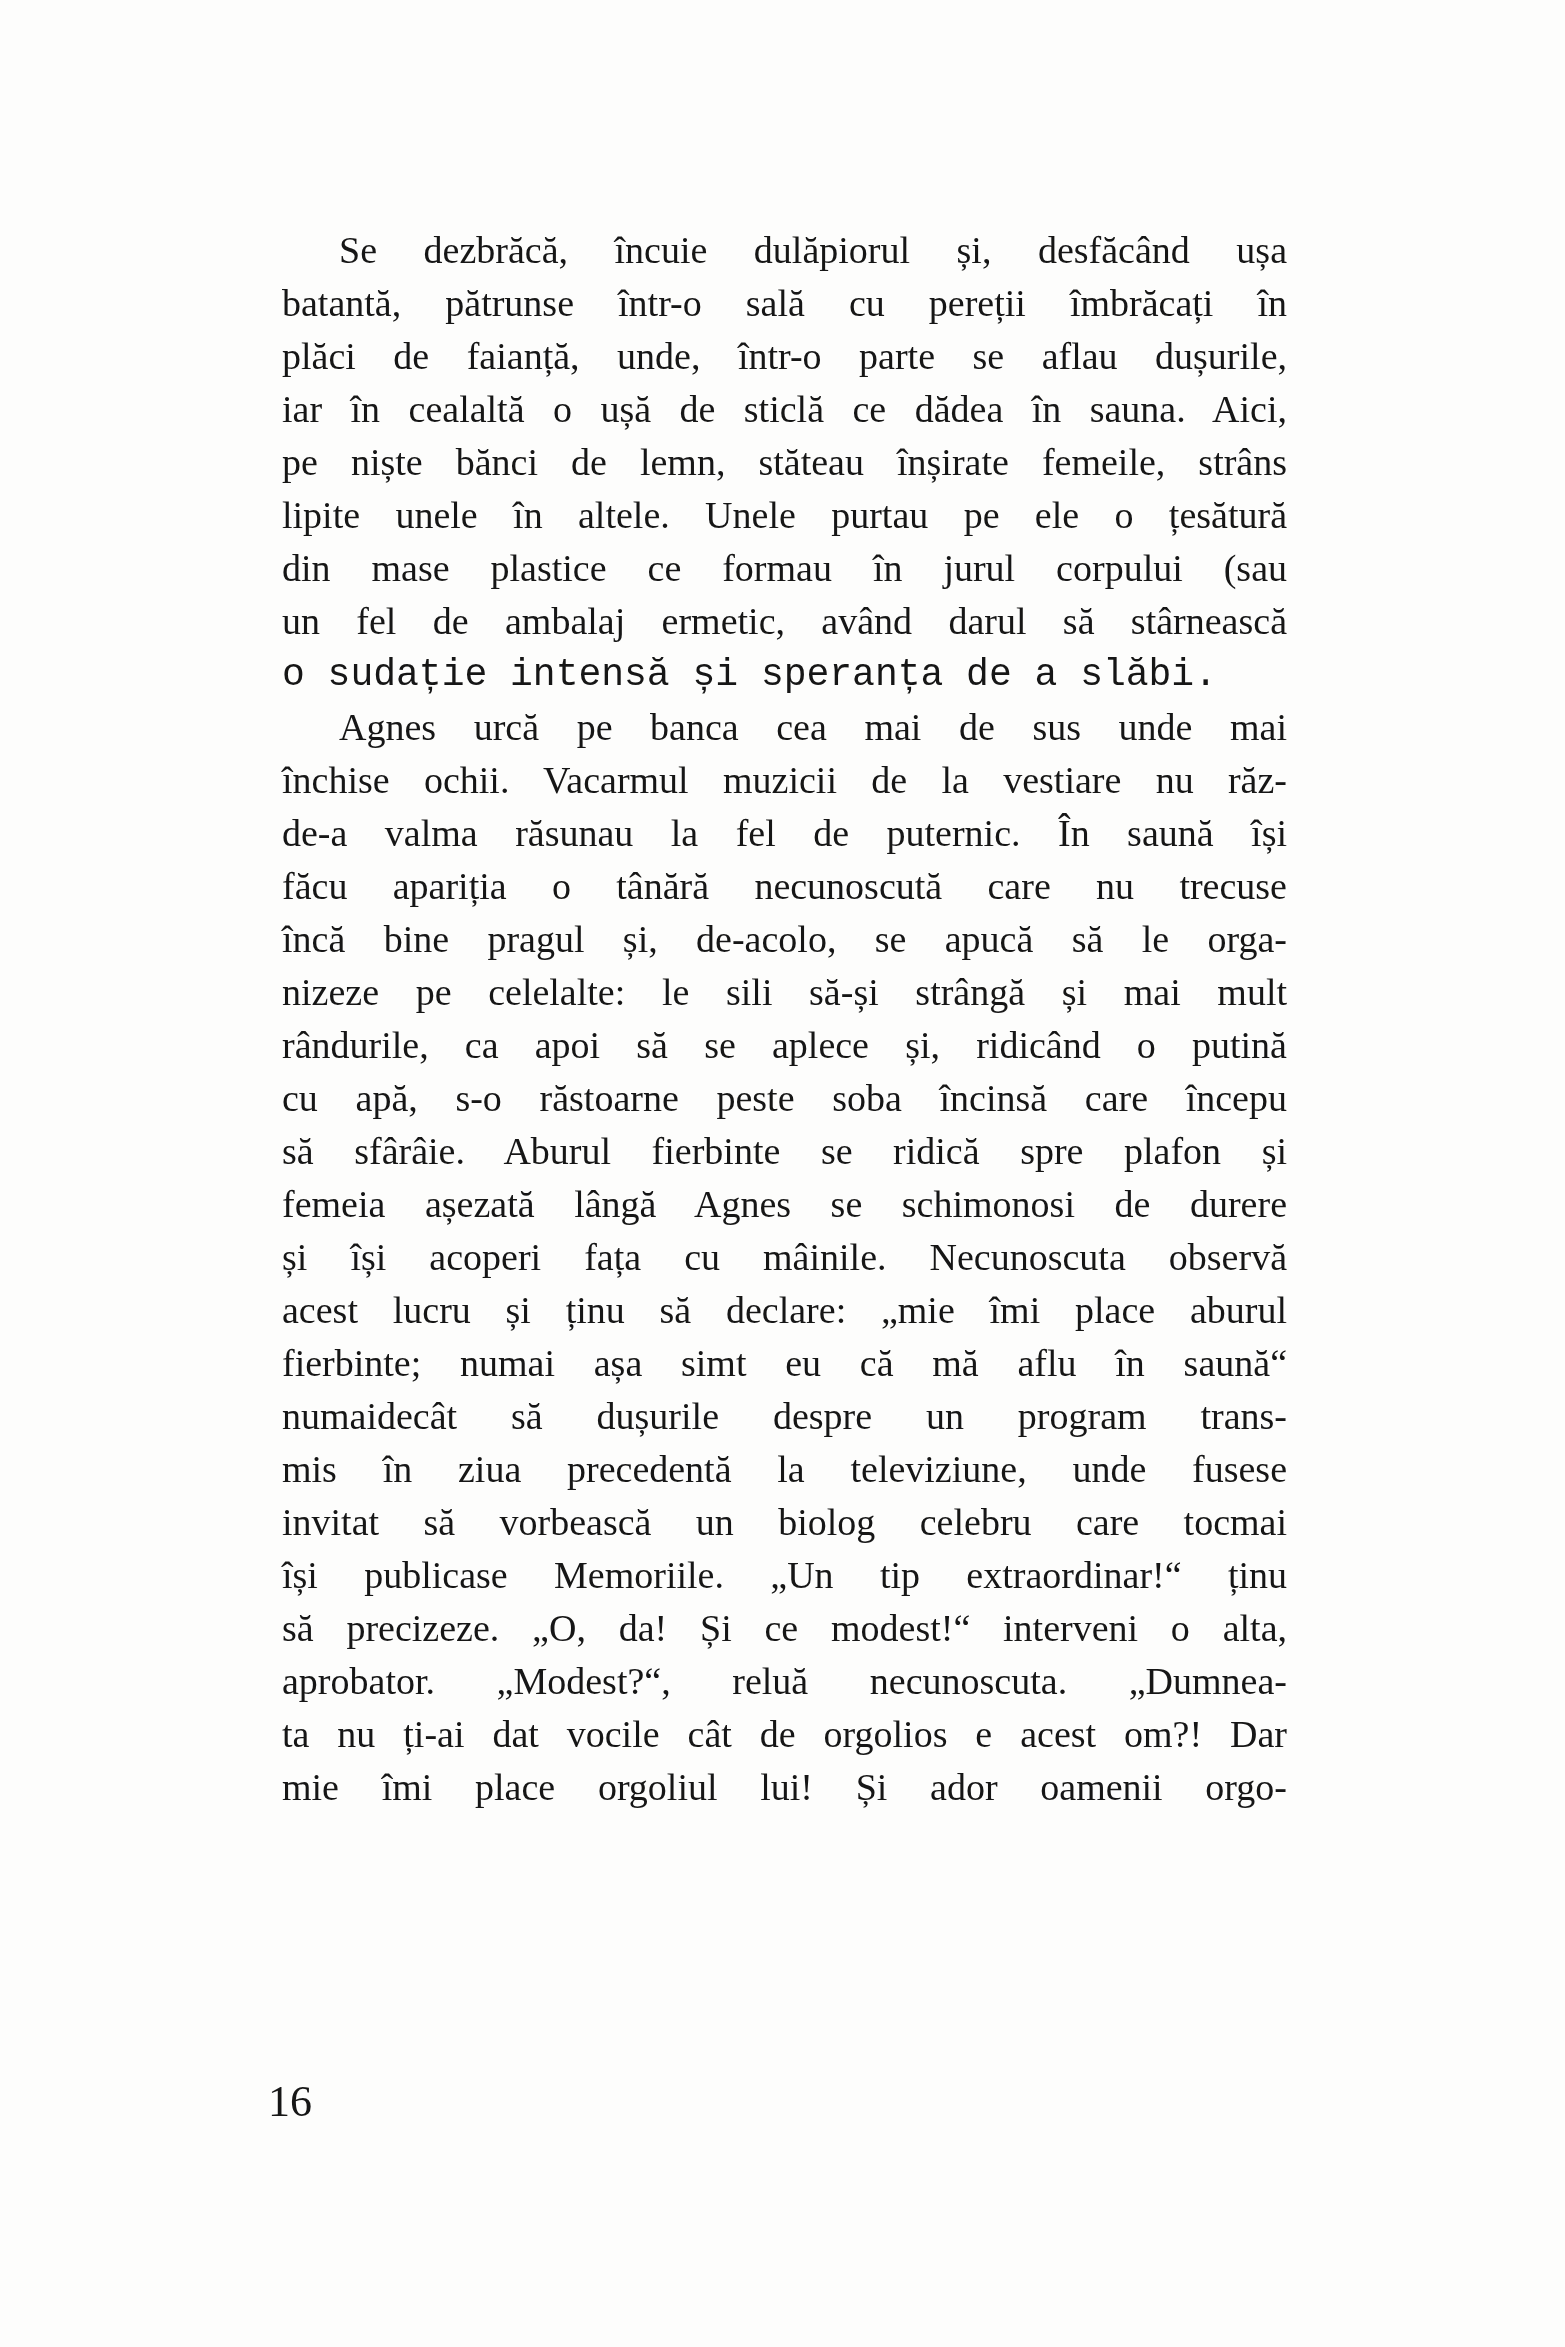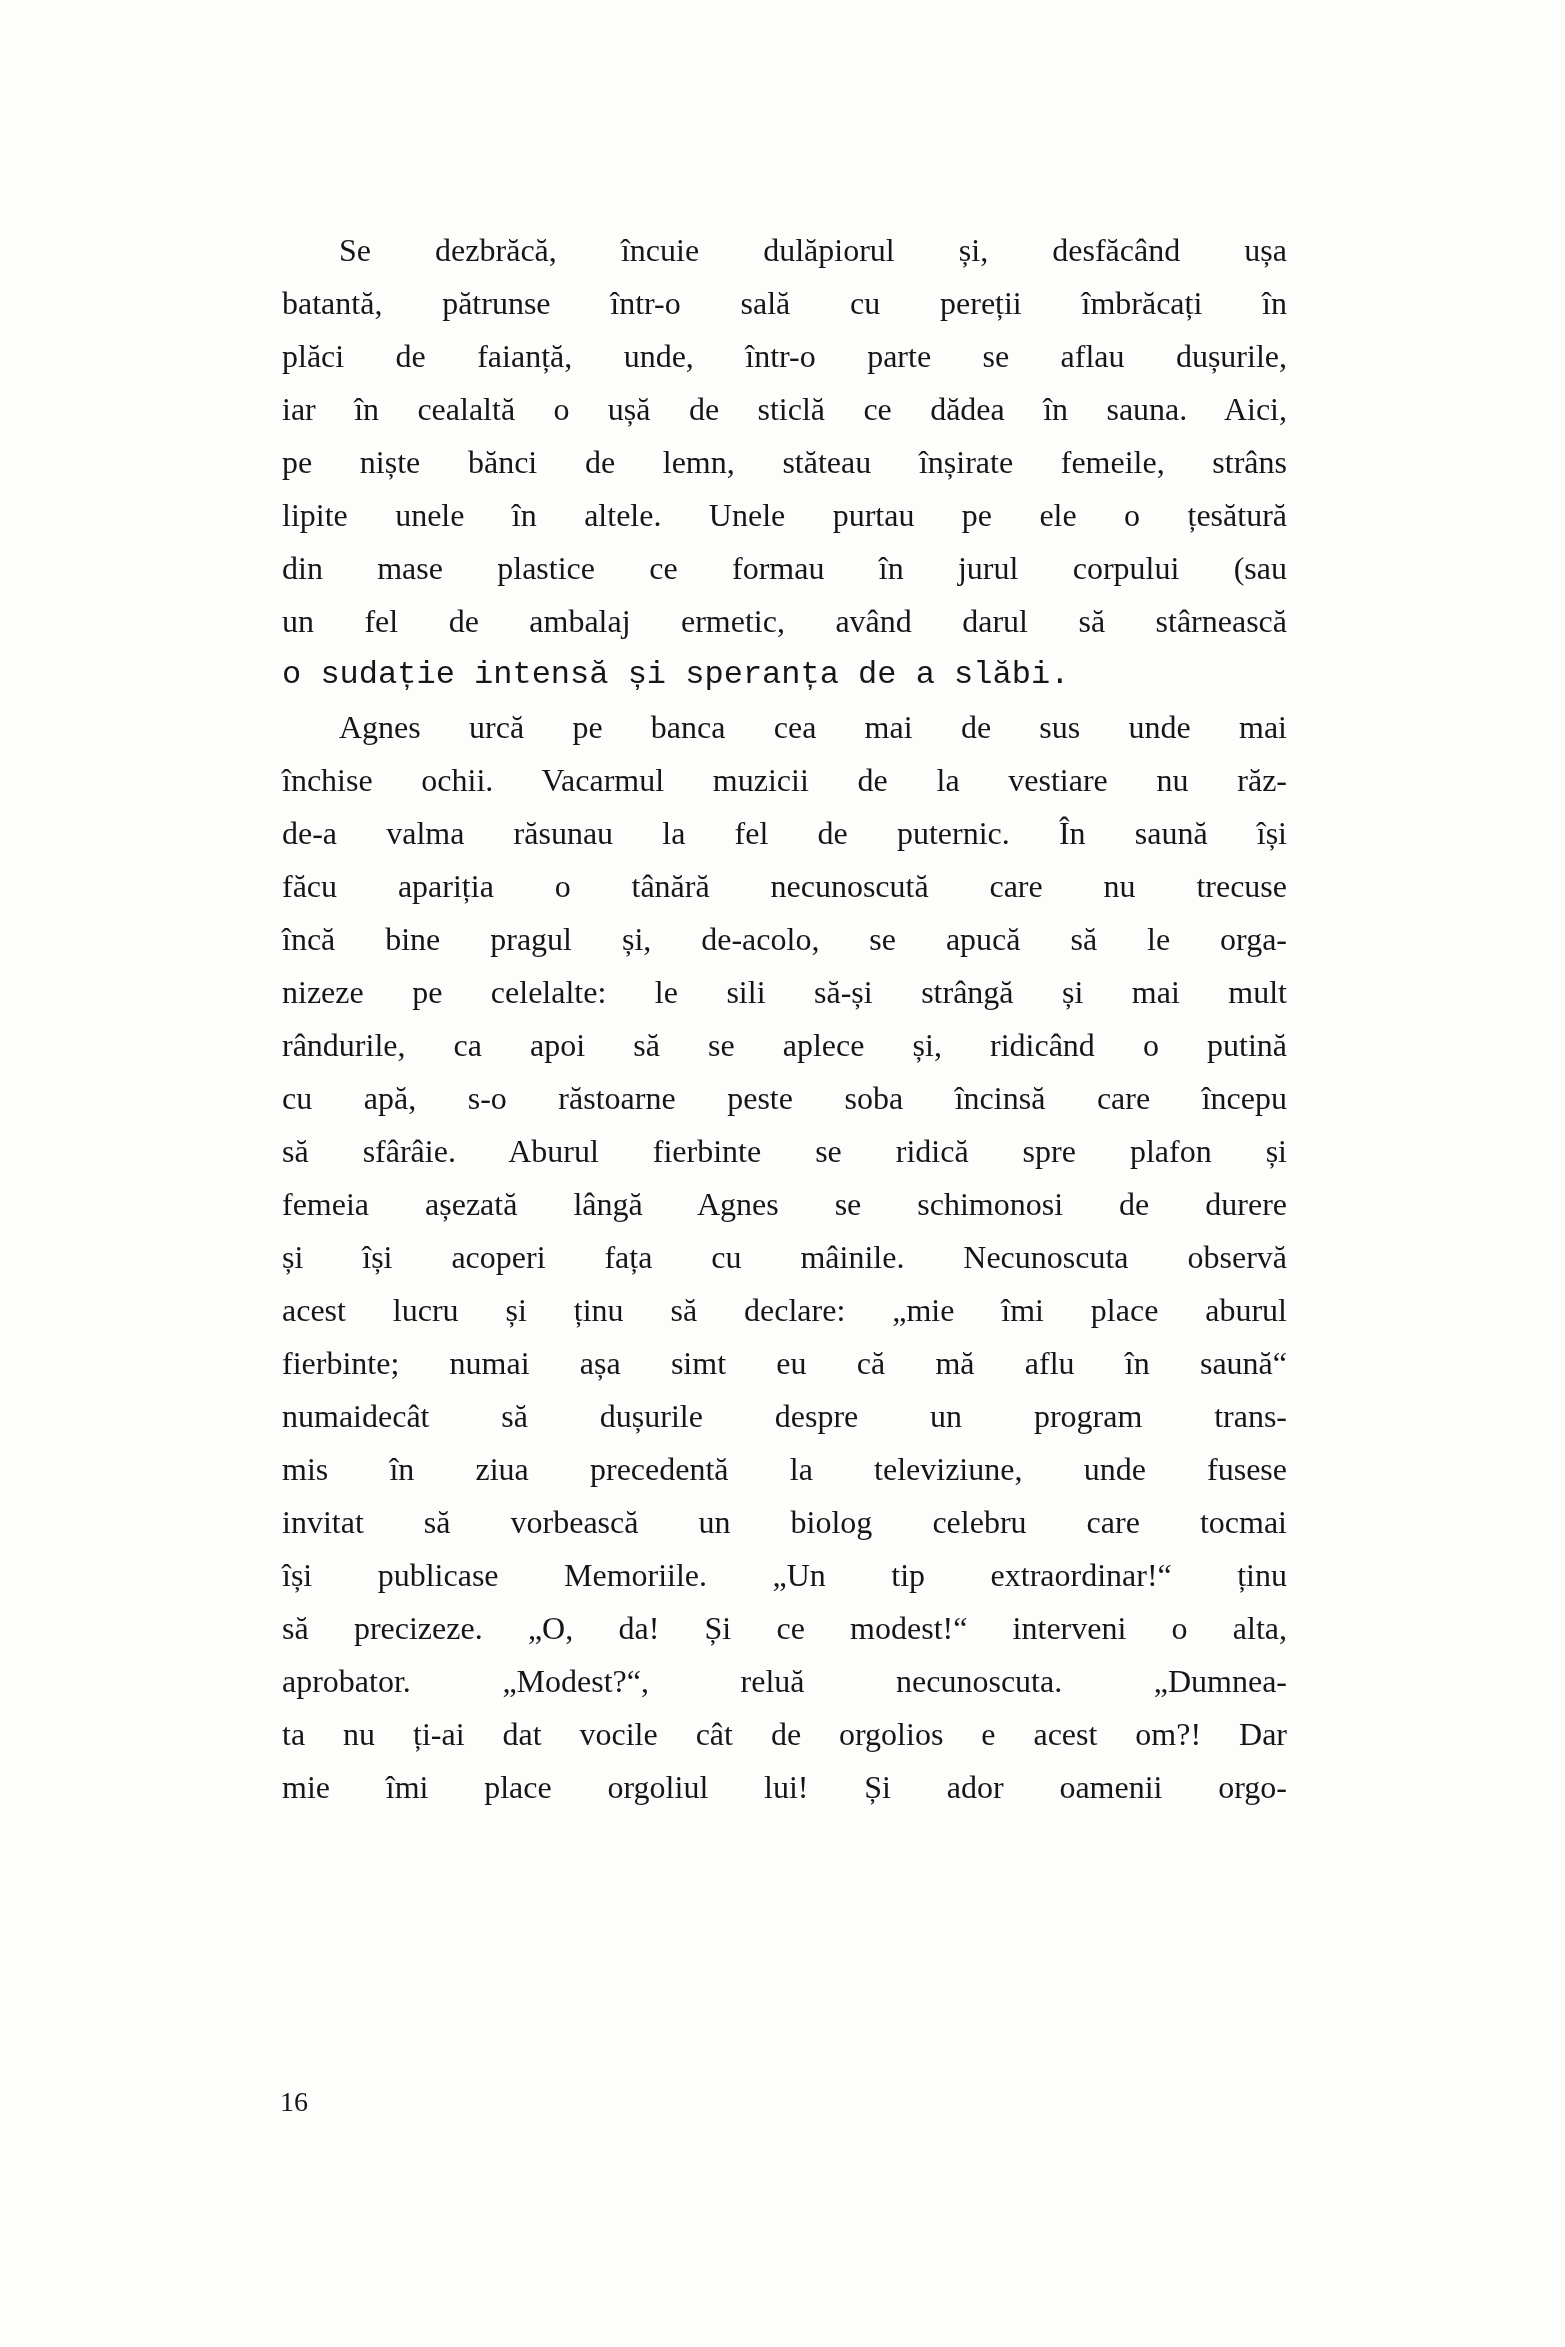--- a/index.html
+++ b/index.html
@@ -19,38 +19,38 @@
   .text-block {
     position: absolute;
     left: 282px;
     top: 224px;
     width: 1005px;
   }
   .paragraph {
     margin: 0;
   }
   .line {
-    font-size: 32px;
+    font-size: 38px;
     line-height: 53px;
     text-align: justify;
     text-align-last: justify;
     white-space: normal;
   }
   .paragraph .line:first-child {
     text-indent: 57px;
   }
   .line-last {
     text-align-last: left;
     font-family: Liberation Mono, monospace;
   }
   .folio {
     position: absolute;
-    left: 280px;
+    left: 268px;
     top: 2078px;
-    font-size: 28px;
+    font-size: 44px;
     line-height: 47px;
   }
 </style>
 </head>
 <body>
 
 <div class="page" style="--ink: #161616; --page-bg: #fdfdfc;">
   <div class="text-block">
       <div class="paragraph">
         <div class="line">Se dezbrăcă, încuie dulăpiorul și, desfăcând ușa</div>

